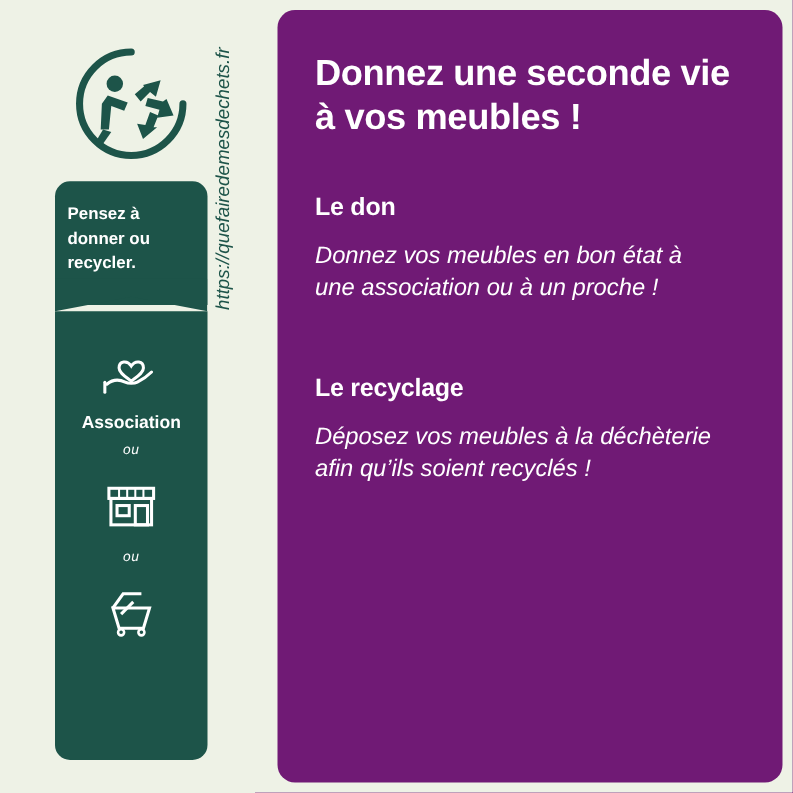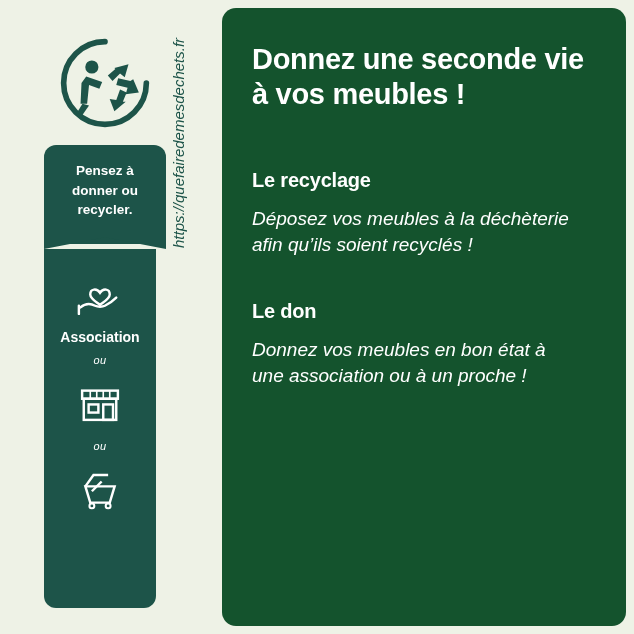--- a/index.html
+++ b/index.html
@@ -20,21 +20,21 @@
     background: #eef2e6;
     box-sizing: border-box;
   }
   
   .right-panel {
     position: absolute;
     left: 222px;
     top: 8px;
     width: 404px;
     height: 618px;
-    background: #14532d;
+    background: #701a75;
     border-radius: 14px;
     box-sizing: border-box;
     padding: 34px 30px 20px 30px;
   }
   .headline {
     color: #ffffff;
     font-size: 29px;
     font-weight: bold;
     line-height: 1.22;
     letter-spacing: -0.3px;
@@ -83,21 +83,21 @@
   
   .ribbon {
     position: absolute;
     left: 44px;
     top: 145px;
     width: 122px;
     background: #1d5449;
     border-radius: 12px 12px 0 0;
     padding: 16px 10px 24px 10px;
     box-sizing: border-box;
-    text-align: center;
+    text-align: left;
   }
   .ribbon-text {
     color: #ffffff;
     font-size: 13.5px;
     font-weight: bold;
     line-height: 1.45;
     margin: 0;
   }
   .ribbon-notch {
     position: absolute;
@@ -106,21 +106,21 @@
     width: 122px;
     height: 26px;
     background: #1d5449;
     clip-path: polygon(0 0, 100% 0, 100% 100%, 50% 55%, 0 100%);
   }
   
   .icon-column {
     position: absolute;
     left: 44px;
     top: 249px;
-    width: 112px;
+    width: 122px;
     height: 359px;
     background: #1d5449;
     border-radius: 0 0 12px 12px;
     box-sizing: border-box;
     padding-top: 18px;
     text-align: center;
   }
   .icon-block {
     margin-bottom: 2px;
   }
@@ -211,24 +211,24 @@
           <circle cx="42" cy="50" r="3" fill="none" stroke="#ffffff" stroke-width="2.5"></circle>
         </svg>
       </div>
     </div>
 
   </div>
 
   <div class="right-panel">
     <h1 class="headline">Donnez une seconde vie à vos meubles !</h1>
 
+    <div class="section">
+      <h2 class="section-title">Le don</h2>
+      <p class="section-body">Donnez vos meubles en bon état à une association ou à un proche !</p>
+    </div>
+
     <div class="section second">
       <h2 class="section-title">Le recyclage</h2>
       <p class="section-body">Déposez vos meubles à la déchèterie afin qu’ils soient recyclés !</p>
     </div>
-
-    <div class="section">
-      <h2 class="section-title">Le don</h2>
-      <p class="section-body">Donnez vos meubles en bon état à une association ou à un proche !</p>
-    </div>
   </div>
 
 </div>
 
 </body></html>

